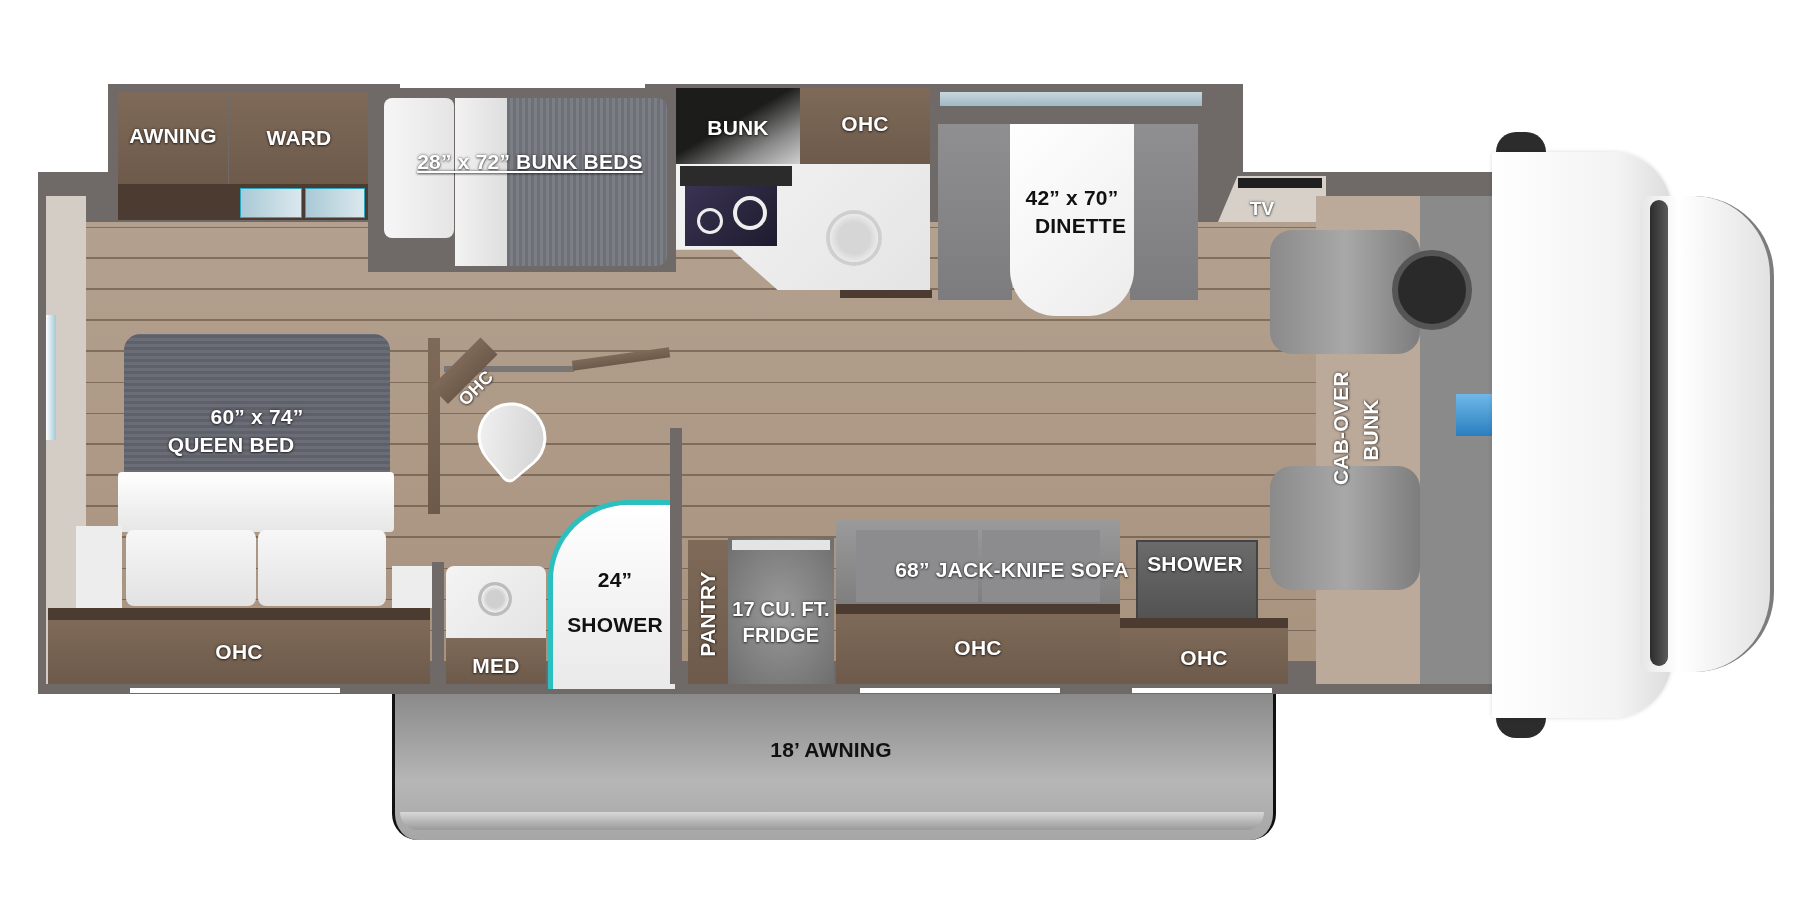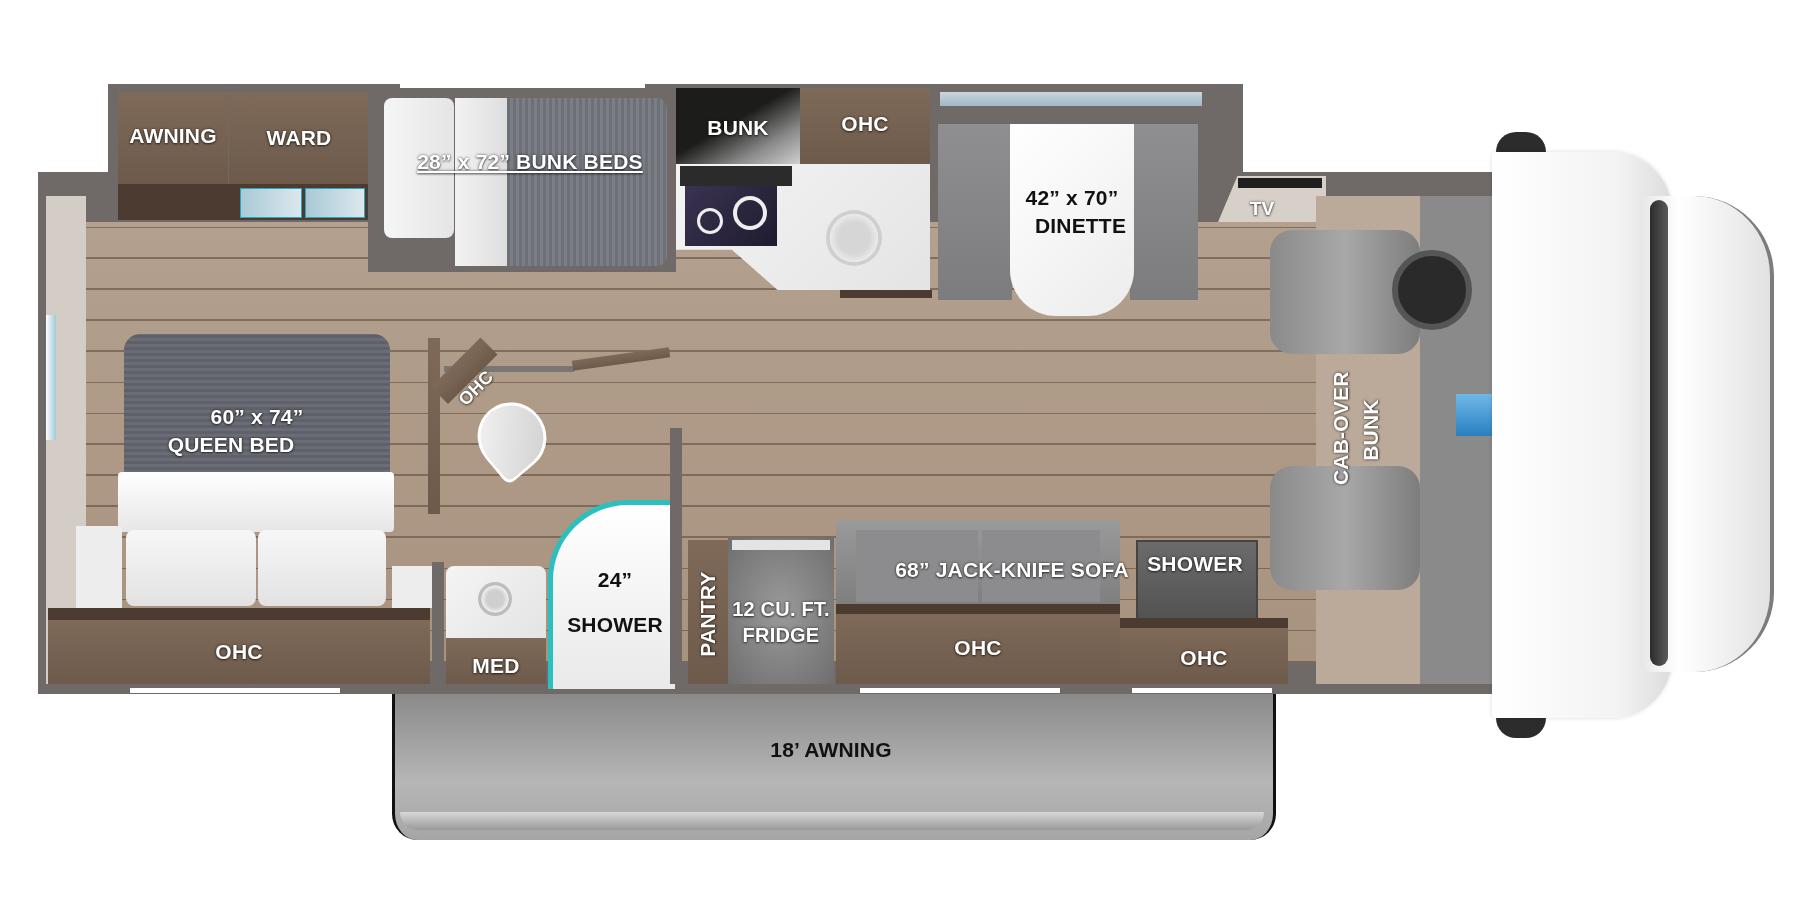--- a/index.html
+++ b/index.html
@@ -99,21 +99,21 @@
 
 <div class="abs" style="left:548px;top:500px;width:122px;height:184px;background:linear-gradient(180deg,#ffffff,#e9e9e9);border-top:5px solid #2bbfbf;border-left:5px solid #2bbfbf;border-radius:80px 0 0 0;"></div>
 <div class="lbl dark" style="left:560px;top:568px;width:110px;">24”</div>
 <div class="lbl dark" style="left:560px;top:613px;width:110px;">SHOWER</div>
 <div class="abs wall" style="left:670px;top:428px;width:12px;height:256px;"></div>
 
 <div class="abs cab" style="left:688px;top:540px;width:40px;height:144px;"></div>
 <div class="lbl light" style="left:658px;top:602px;width:100px;transform:rotate(-90deg);">PANTRY</div>
 <div class="abs" style="left:728px;top:538px;width:106px;height:146px;background:radial-gradient(ellipse at center,#9a9a9a,#6e6e6e);"></div>
 <div class="abs" style="left:732px;top:540px;width:98px;height:10px;background:#e4e4e4;"></div>
-<div class="lbl light" style="left:728px;top:598px;width:106px;font-size:20px;">12 CU. FT.</div>
+<div class="lbl light" style="left:728px;top:598px;width:106px;font-size:20px;">17 CU. FT.</div>
 <div class="lbl light" style="left:728px;top:624px;width:106px;font-size:20px;">FRIDGE</div>
 
 <div class="abs" style="left:836px;top:520px;width:284px;height:86px;background:linear-gradient(180deg,#9a9a9a,#7e7e7e);border-radius:4px;"></div>
 <div class="abs" style="left:856px;top:530px;width:122px;height:72px;background:#8c8c8e;"></div>
 <div class="abs" style="left:982px;top:530px;width:118px;height:72px;background:#8c8c8e;"></div>
 <div class="lbl light" style="left:836px;top:558px;width:284px;margin-left:34px;">68” JACK-KNIFE SOFA</div>
 <div class="abs cab-dark" style="left:836px;top:604px;width:284px;height:10px;"></div>
 <div class="abs cab" style="left:836px;top:614px;width:284px;height:70px;"></div>
 <div class="lbl light" style="left:836px;top:636px;width:284px;">OHC</div>
 

